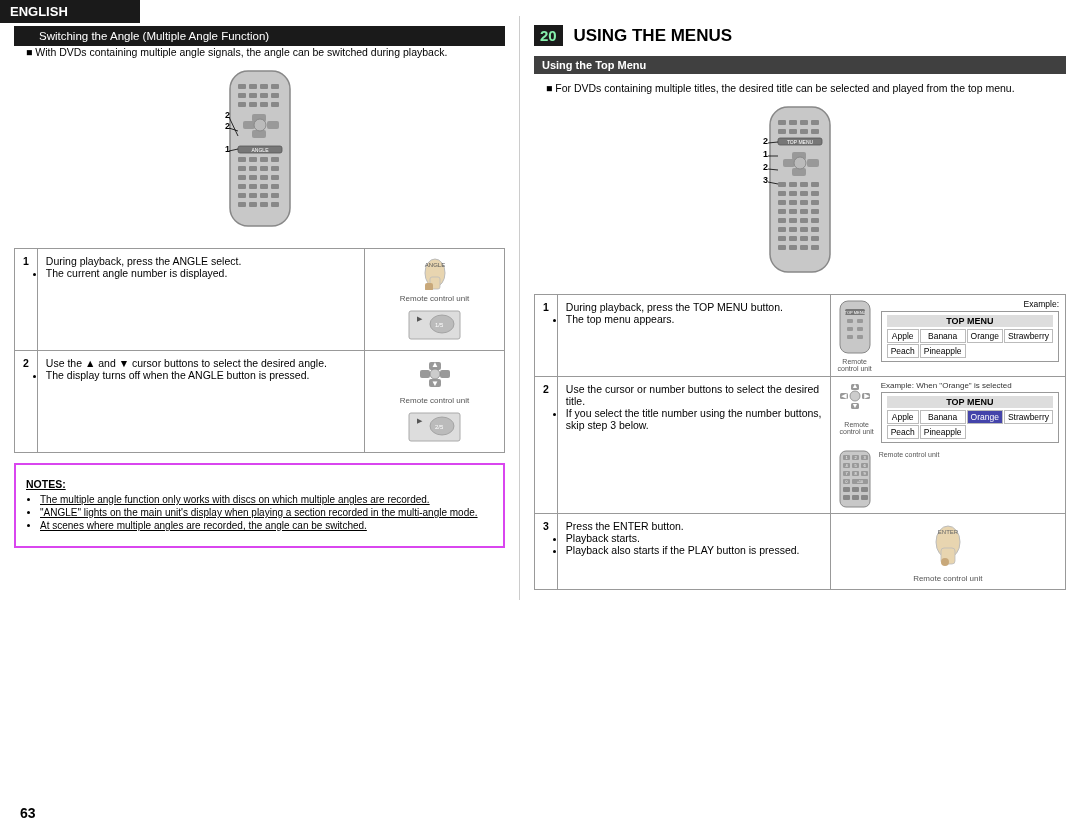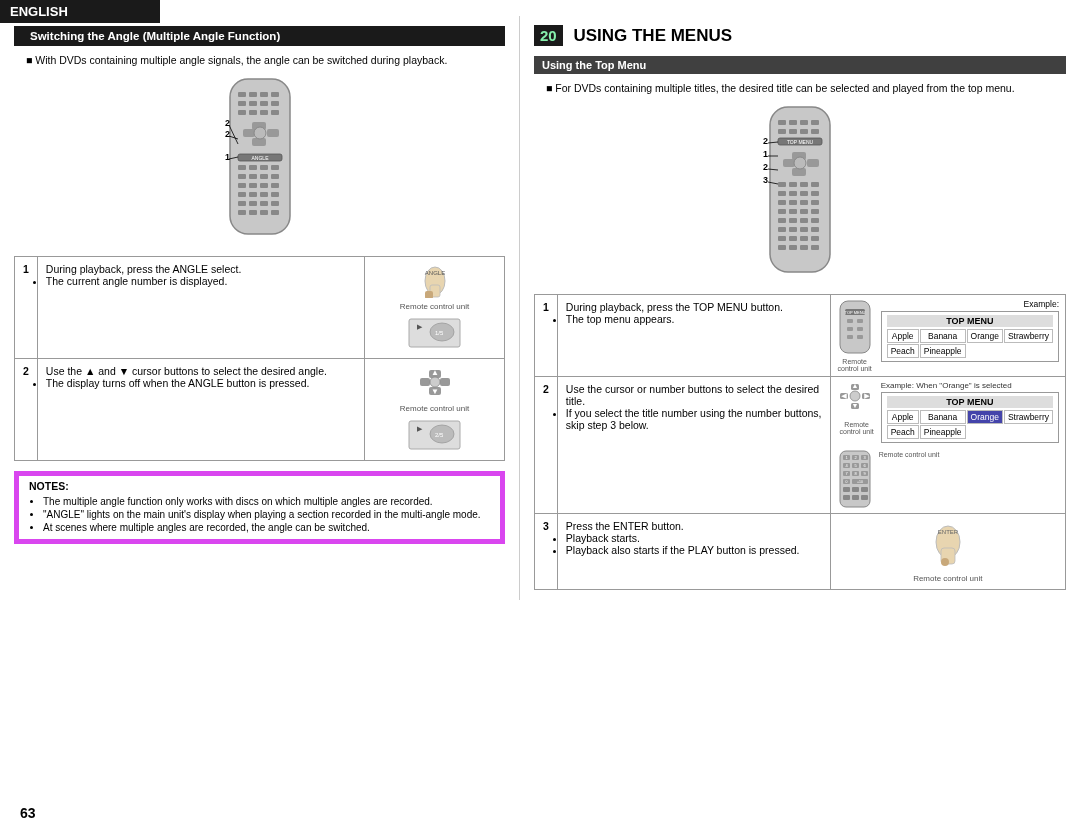--- a/index.html
+++ b/index.html
@@ -16,21 +16,21 @@
     
     .english-header {
       background: #1a1a1a;
       color: #fff;
       font-weight: bold;
       font-size: 13px;
       padding: 4px 10px;
       display: inline-block;
       position: absolute;
       top: 0; left: 0;
-      width: 160px;
+      width: 140px;
     }
 
     .page-container {
       padding-top: 16px;
       display: flex;
       width: 1080px;
     }
 
     
     .left-col {
@@ -41,24 +41,23 @@
 
     
     .right-col {
       width: 560px;
       padding: 10px 14px;
     }
 
     .section-title {
       background: #1a1a1a;
       color: #fff;
-      font-weight: bold;
+      font-weight: normal;
       font-size: 11.5px;
-      padding: 4px 16px;
-      margin-bottom: 8px;
+      padding: 4px 25px;
     }
 
     .section-title-large {
       font-size: 17px;
       font-weight: bold;
       margin-bottom: 10px;
     }
 
     .section-title-large span.num {
       background: #1a1a1a;
@@ -112,23 +111,24 @@
 
     .step-num {
       font-weight: bold;
       font-size: 13px;
       width: 20px;
       text-align: center;
       vertical-align: middle;
     }
 
     .notes-box {
-      border: 5px solid #d946ef;
-      padding: 4px 10px;
+      border: 2px solid #d946ef;
+      padding: 13px 10px;
       font-size: 10px;
+      text-decoration: underline;
     }
 
     .notes-title {
       font-weight: bold;
       font-size: 10.5px;
       margin-bottom: 4px;
     }
 
     .notes-box ul {
       margin-left: 14px;

